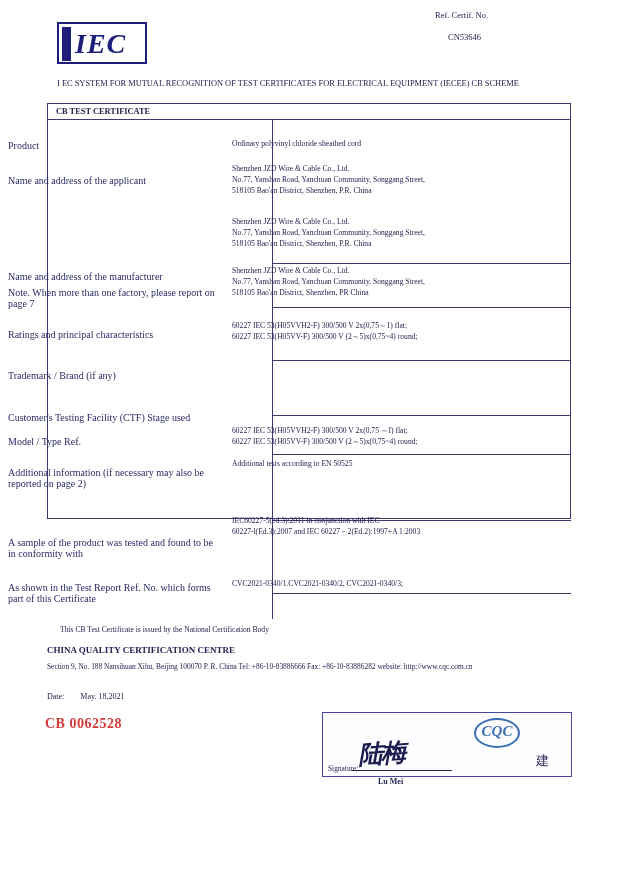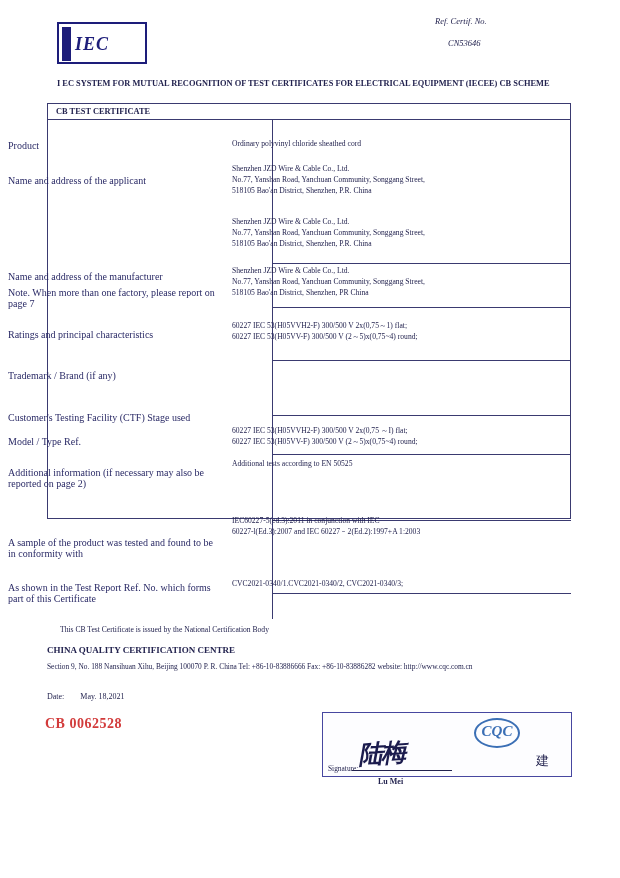--- a/index.html
+++ b/index.html
@@ -19,26 +19,25 @@
     position: absolute;
     left: 0; top: 0;
     width: 620px;
     height: 878px;
   }
 
   
   .ref-block {
     position: absolute;
     left: 380px;
-    top: 16px;
+    top: 10px;
     width: 190px;
     text-align: left;
     font-size: 8.5px;
     color: #23234f;
-    font-style: italic;
   }
   .ref-block .line1 { margin-left: 55px; }
   .ref-block .line2 { margin-top: 12px; margin-left: 68px; }
 
   
   .iec-logo {
     position: absolute;
     left: 57px;
     top: 22px;
     width: 90px;
@@ -55,33 +54,33 @@
     height: 34px;
     background: #1d1d7a;
   }
   .iec-logo .txt {
     position: absolute;
     left: 16px;
     top: 1px;
     font-family: "Liberation Serif", serif;
     font-weight: bold;
     font-style: italic;
-    font-size: 18px;
+    font-size: 28px;
     letter-spacing: 1px;
     color: #1d1d7a;
     line-height: 38px;
   }
 
   .iec-title {
     position: absolute;
     left: 57px;
     top: 78px;
     width: 510px;
     font-size: 8.4px;
-    font-weight: bold;
+    font-weight: normal;
     color: #23234f;
     line-height: 11px;
   }
 
   
   .cert-box {
     position: absolute;
     left: 47px;
     top: 103px;
     width: 524px;

